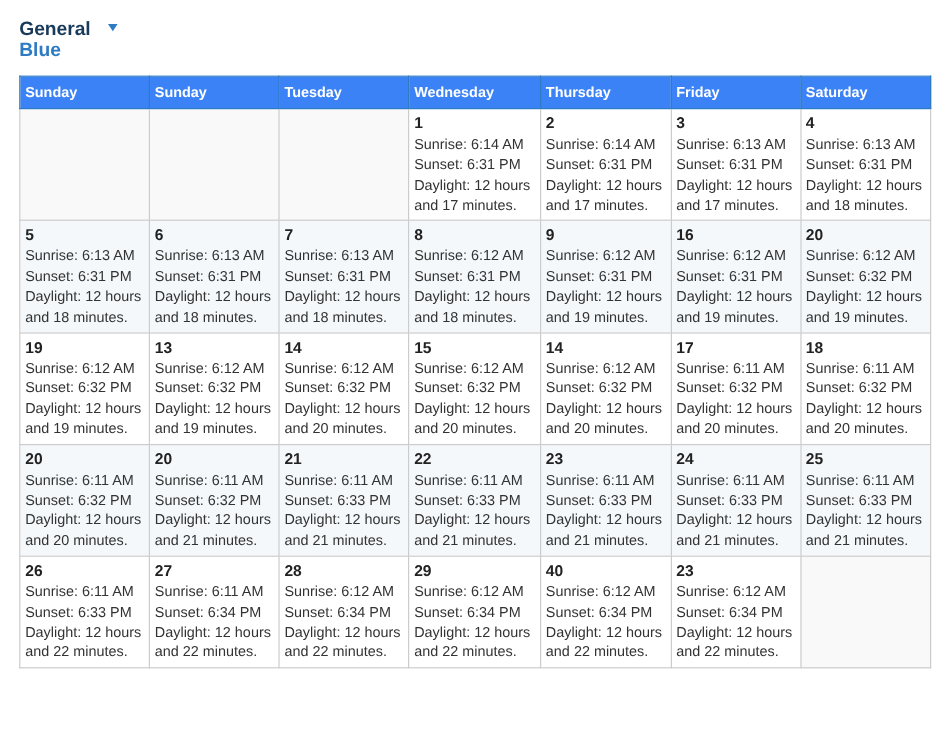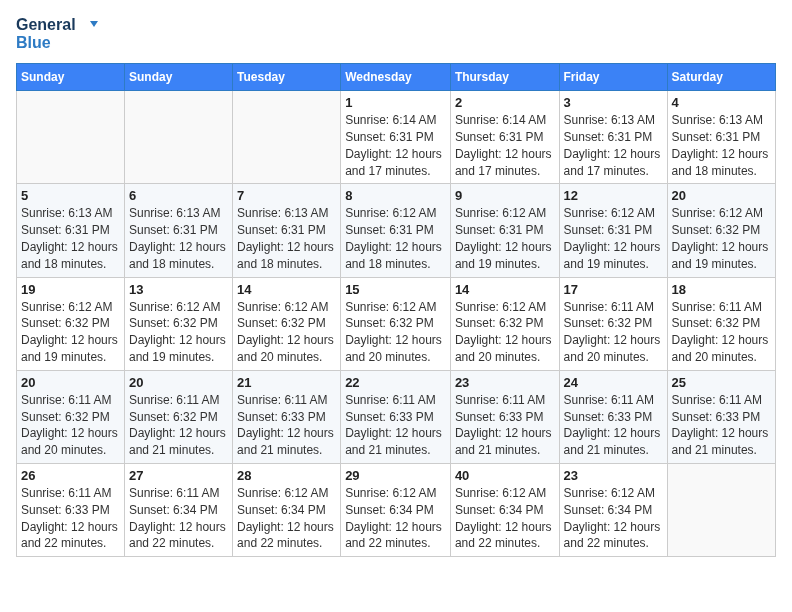--- a/index.html
+++ b/index.html
@@ -170,21 +170,21 @@
 and 18 minutes.</div>
         </td>
         <td>
           <span class="day-number">9</span>
           <div class="day-info" style="white-space: pre-line;">Sunrise: 6:12 AM
 Sunset: 6:31 PM
 Daylight: 12 hours
 and 19 minutes.</div>
         </td>
         <td>
-          <span class="day-number">12</span>
+          <span class="day-number">16</span>
           <div class="day-info" style="white-space: pre-line;">Sunrise: 6:12 AM
 Sunset: 6:31 PM
 Daylight: 12 hours
 and 19 minutes.</div>
         </td>
         <td>
           <span class="day-number">20</span>
           <div class="day-info" style="white-space: pre-line;">Sunrise: 6:12 AM
 Sunset: 6:32 PM
 Daylight: 12 hours

